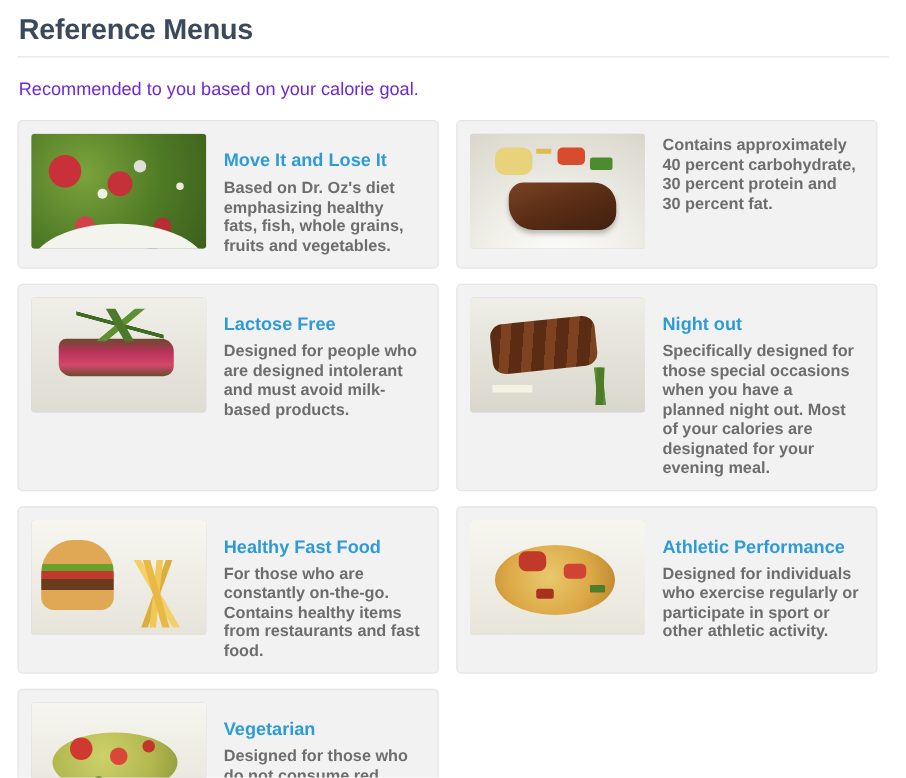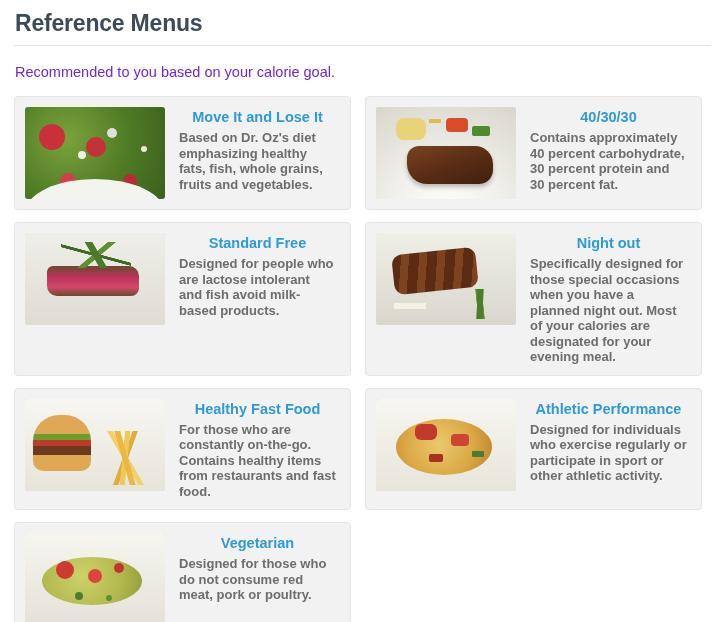--- a/index.html
+++ b/index.html
@@ -70,23 +70,22 @@
   .card-body {
     padding: 1px 4px 0 14px;
     flex: 1 1 auto;
     min-width: 0;
   }
   .card-title {
     color: #2e9bd6;
     font-size: 14.5px;
     font-weight: bold;
     line-height: 18px;
-    margin: 0 0 4px 0;
+    margin: 12px 0 4px 0;
     cursor: pointer;
-    text-align: center;
   }
   .card-desc {
     font-size: 13px;
     line-height: 15.5px;
     color: #6d6d6d;
     font-weight: bold;
   }
 
   
   
@@ -238,31 +237,30 @@
         <div class="card-body">
           <div class="card-title">Move It and Lose It</div>
           <div class="card-desc">Based on Dr. Oz's diet emphasizing healthy fats, fish, whole grains, fruits and vegetables.</div>
         </div>
       </div>
       <div class="card">
         <div class="thumb">
           <div class="ph food-steak"></div>
         </div>
         <div class="card-body">
-          <div class="card-title">40/30/30</div>
           <div class="card-desc">Contains approximately 40 percent carbohydrate, 30 percent protein and 30 percent fat.</div>
         </div>
       </div>
       <div class="card">
         <div class="thumb">
           <div class="ph food-tuna"></div>
         </div>
         <div class="card-body">
-          <div class="card-title">Standard Free</div>
-          <div class="card-desc">Designed for people who are lactose intolerant and fish avoid milk-based products.</div>
+          <div class="card-title">Lactose Free</div>
+          <div class="card-desc">Designed for people who are designed intolerant and must avoid milk-based products.</div>
         </div>
       </div>
       <div class="card">
         <div class="thumb">
           <div class="ph food-ribs"></div>
         </div>
         <div class="card-body">
           <div class="card-title">Night out</div>
           <div class="card-desc">Specifically designed for those special occasions when you have a planned night out. Most of your calories are designated for your evening meal.</div>
         </div>

